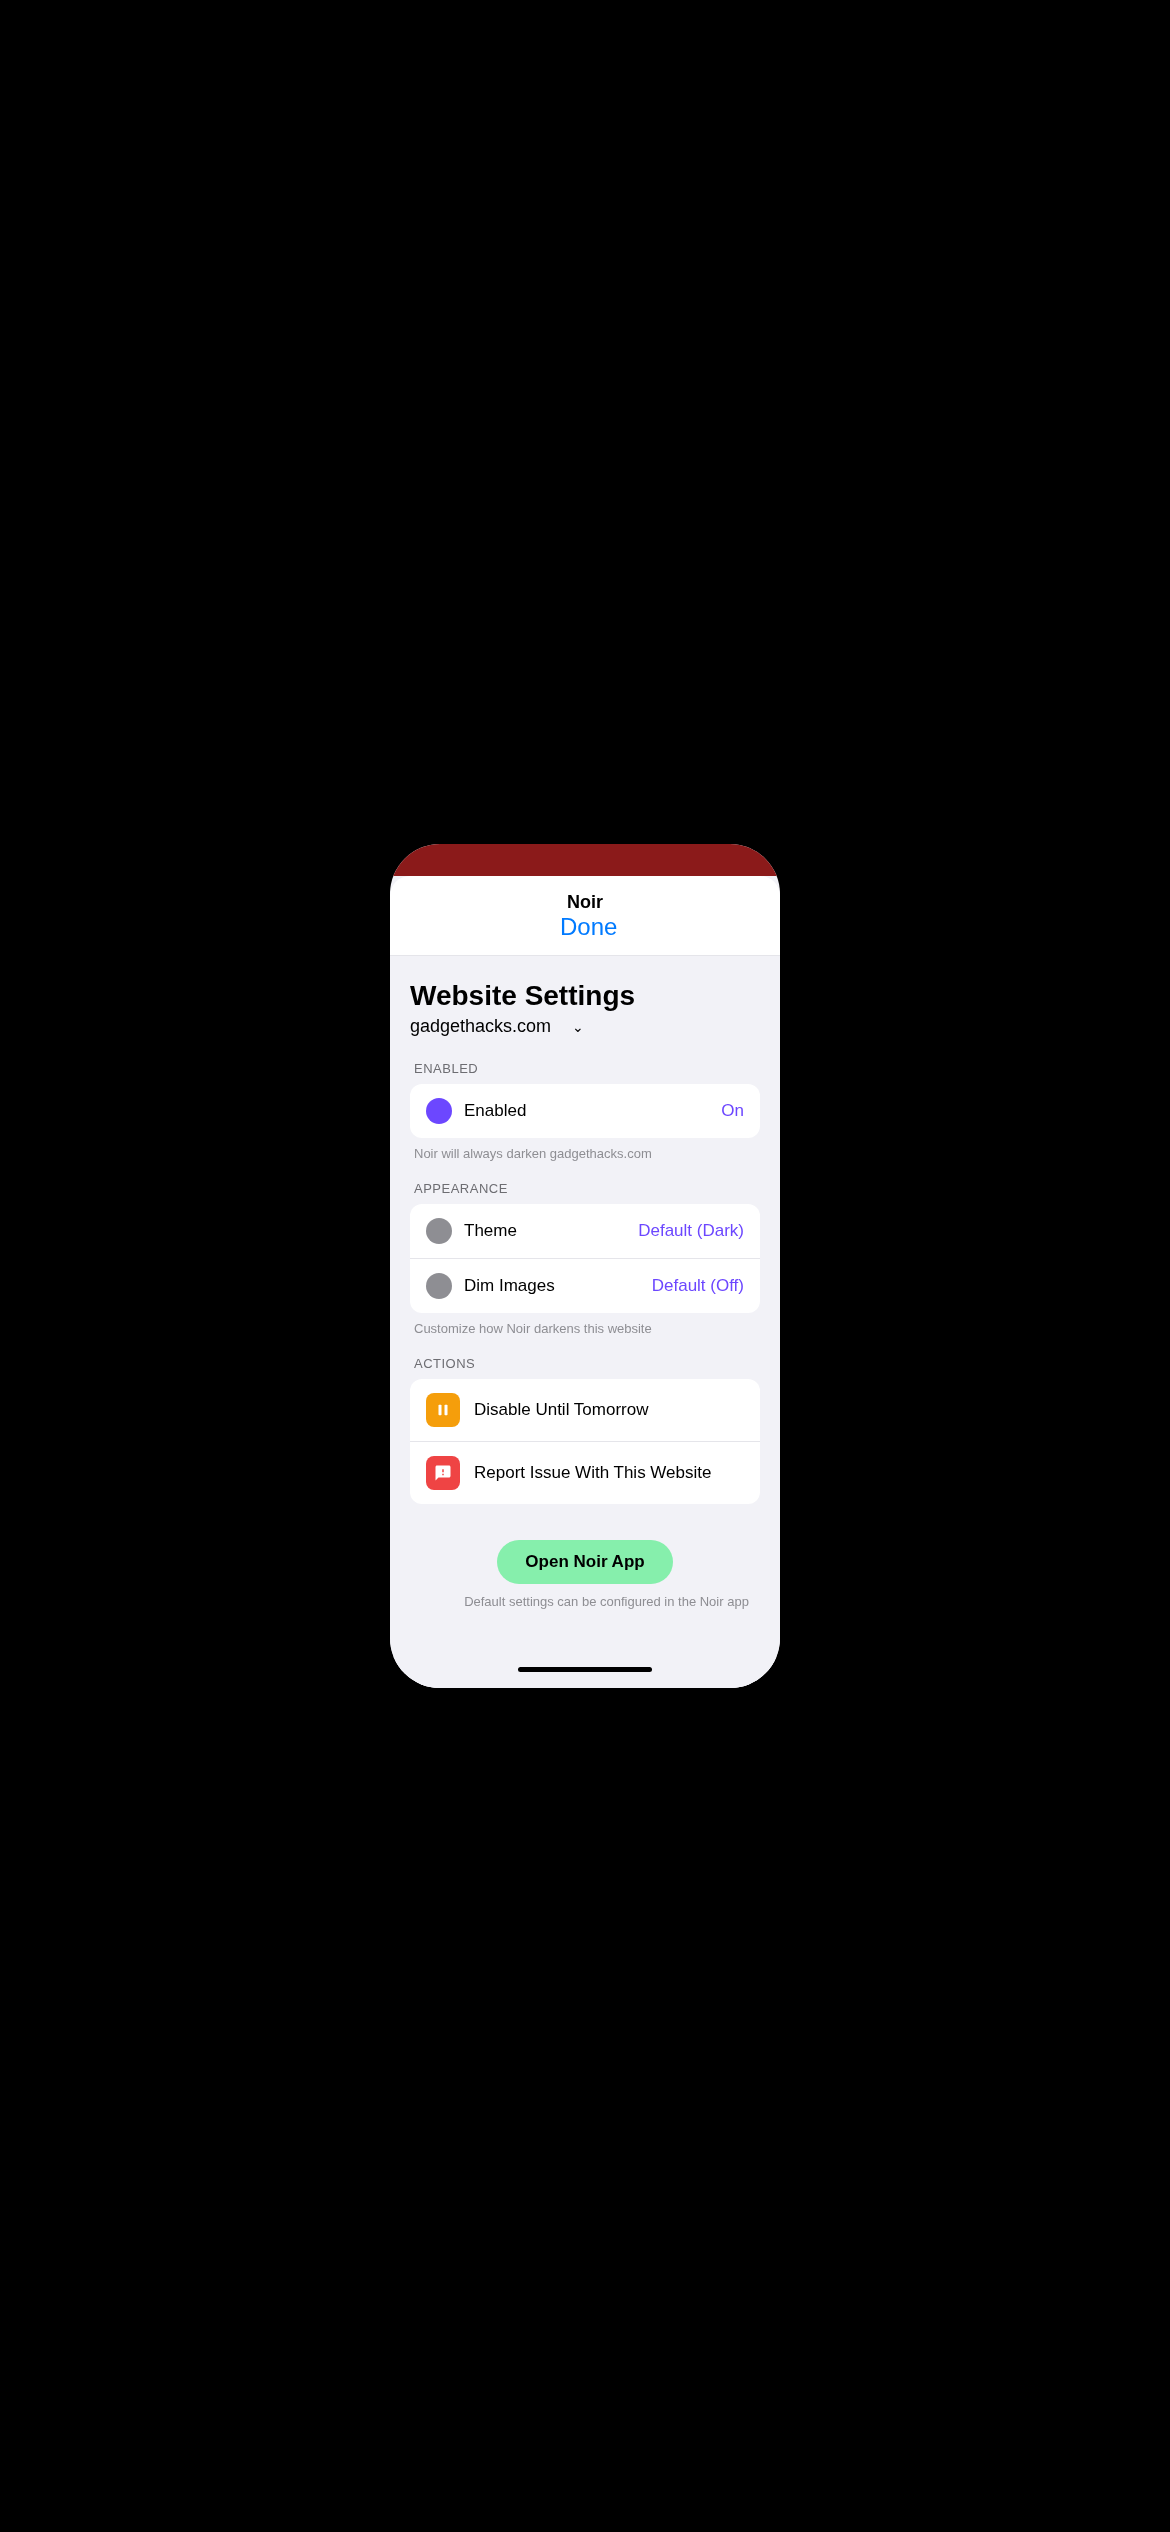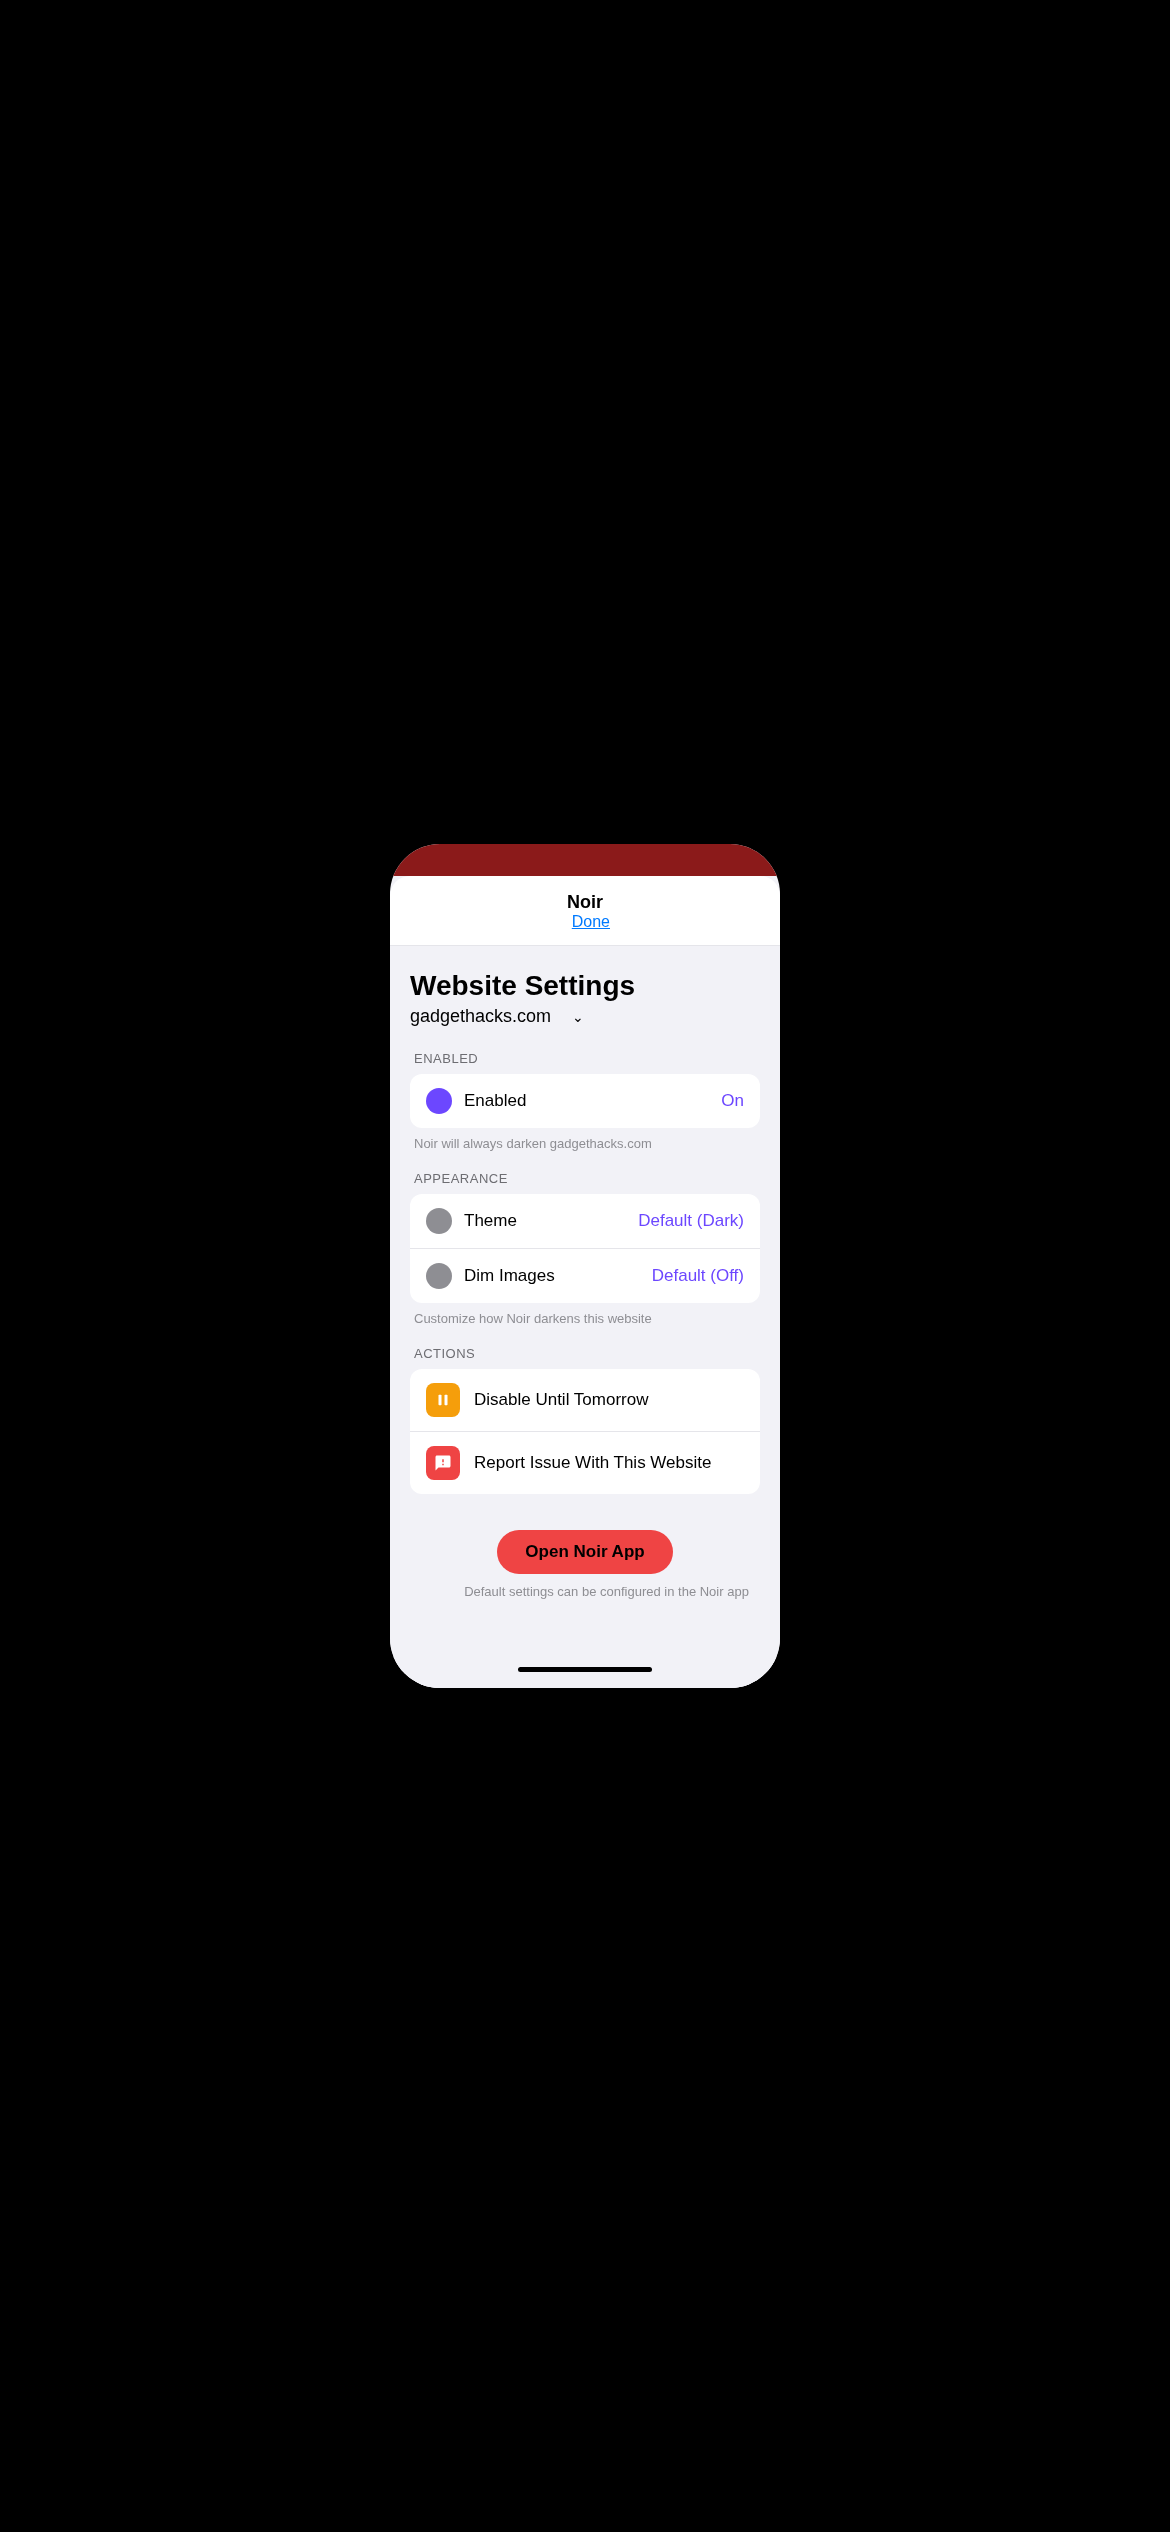--- a/index.html
+++ b/index.html
@@ -134,28 +134,27 @@
       flex: 1;
       text-align: center;
     }
 
     .header-left {
       width: 50px;
     }
 
     .done-button {
       color: #007aff;
-      font-size: 16px;
+      font-size: 24px;
       font-weight: 400;
       background: none;
       border: none;
       cursor: pointer;
       width: 50px;
       text-align: right;
-      text-decoration: underline;
     }
 
     
     .content {
       padding: 24px 20px;
       flex: 1;
     }
 
     
     .page-title-section {
@@ -287,21 +286,21 @@
     
     .open-app-section {
       display: flex;
       flex-direction: column;
       align-items: center;
       padding: 16px 0 8px;
       gap: 10px;
     }
 
     .open-app-button {
-      background: #ef4444;
+      background: #86efac;
       border: none;
       border-radius: 22px;
       padding: 12px 28px;
       font-size: 17px;
       font-weight: 600;
       color: #000;
       cursor: pointer;
     }
 
     .open-app-note {

